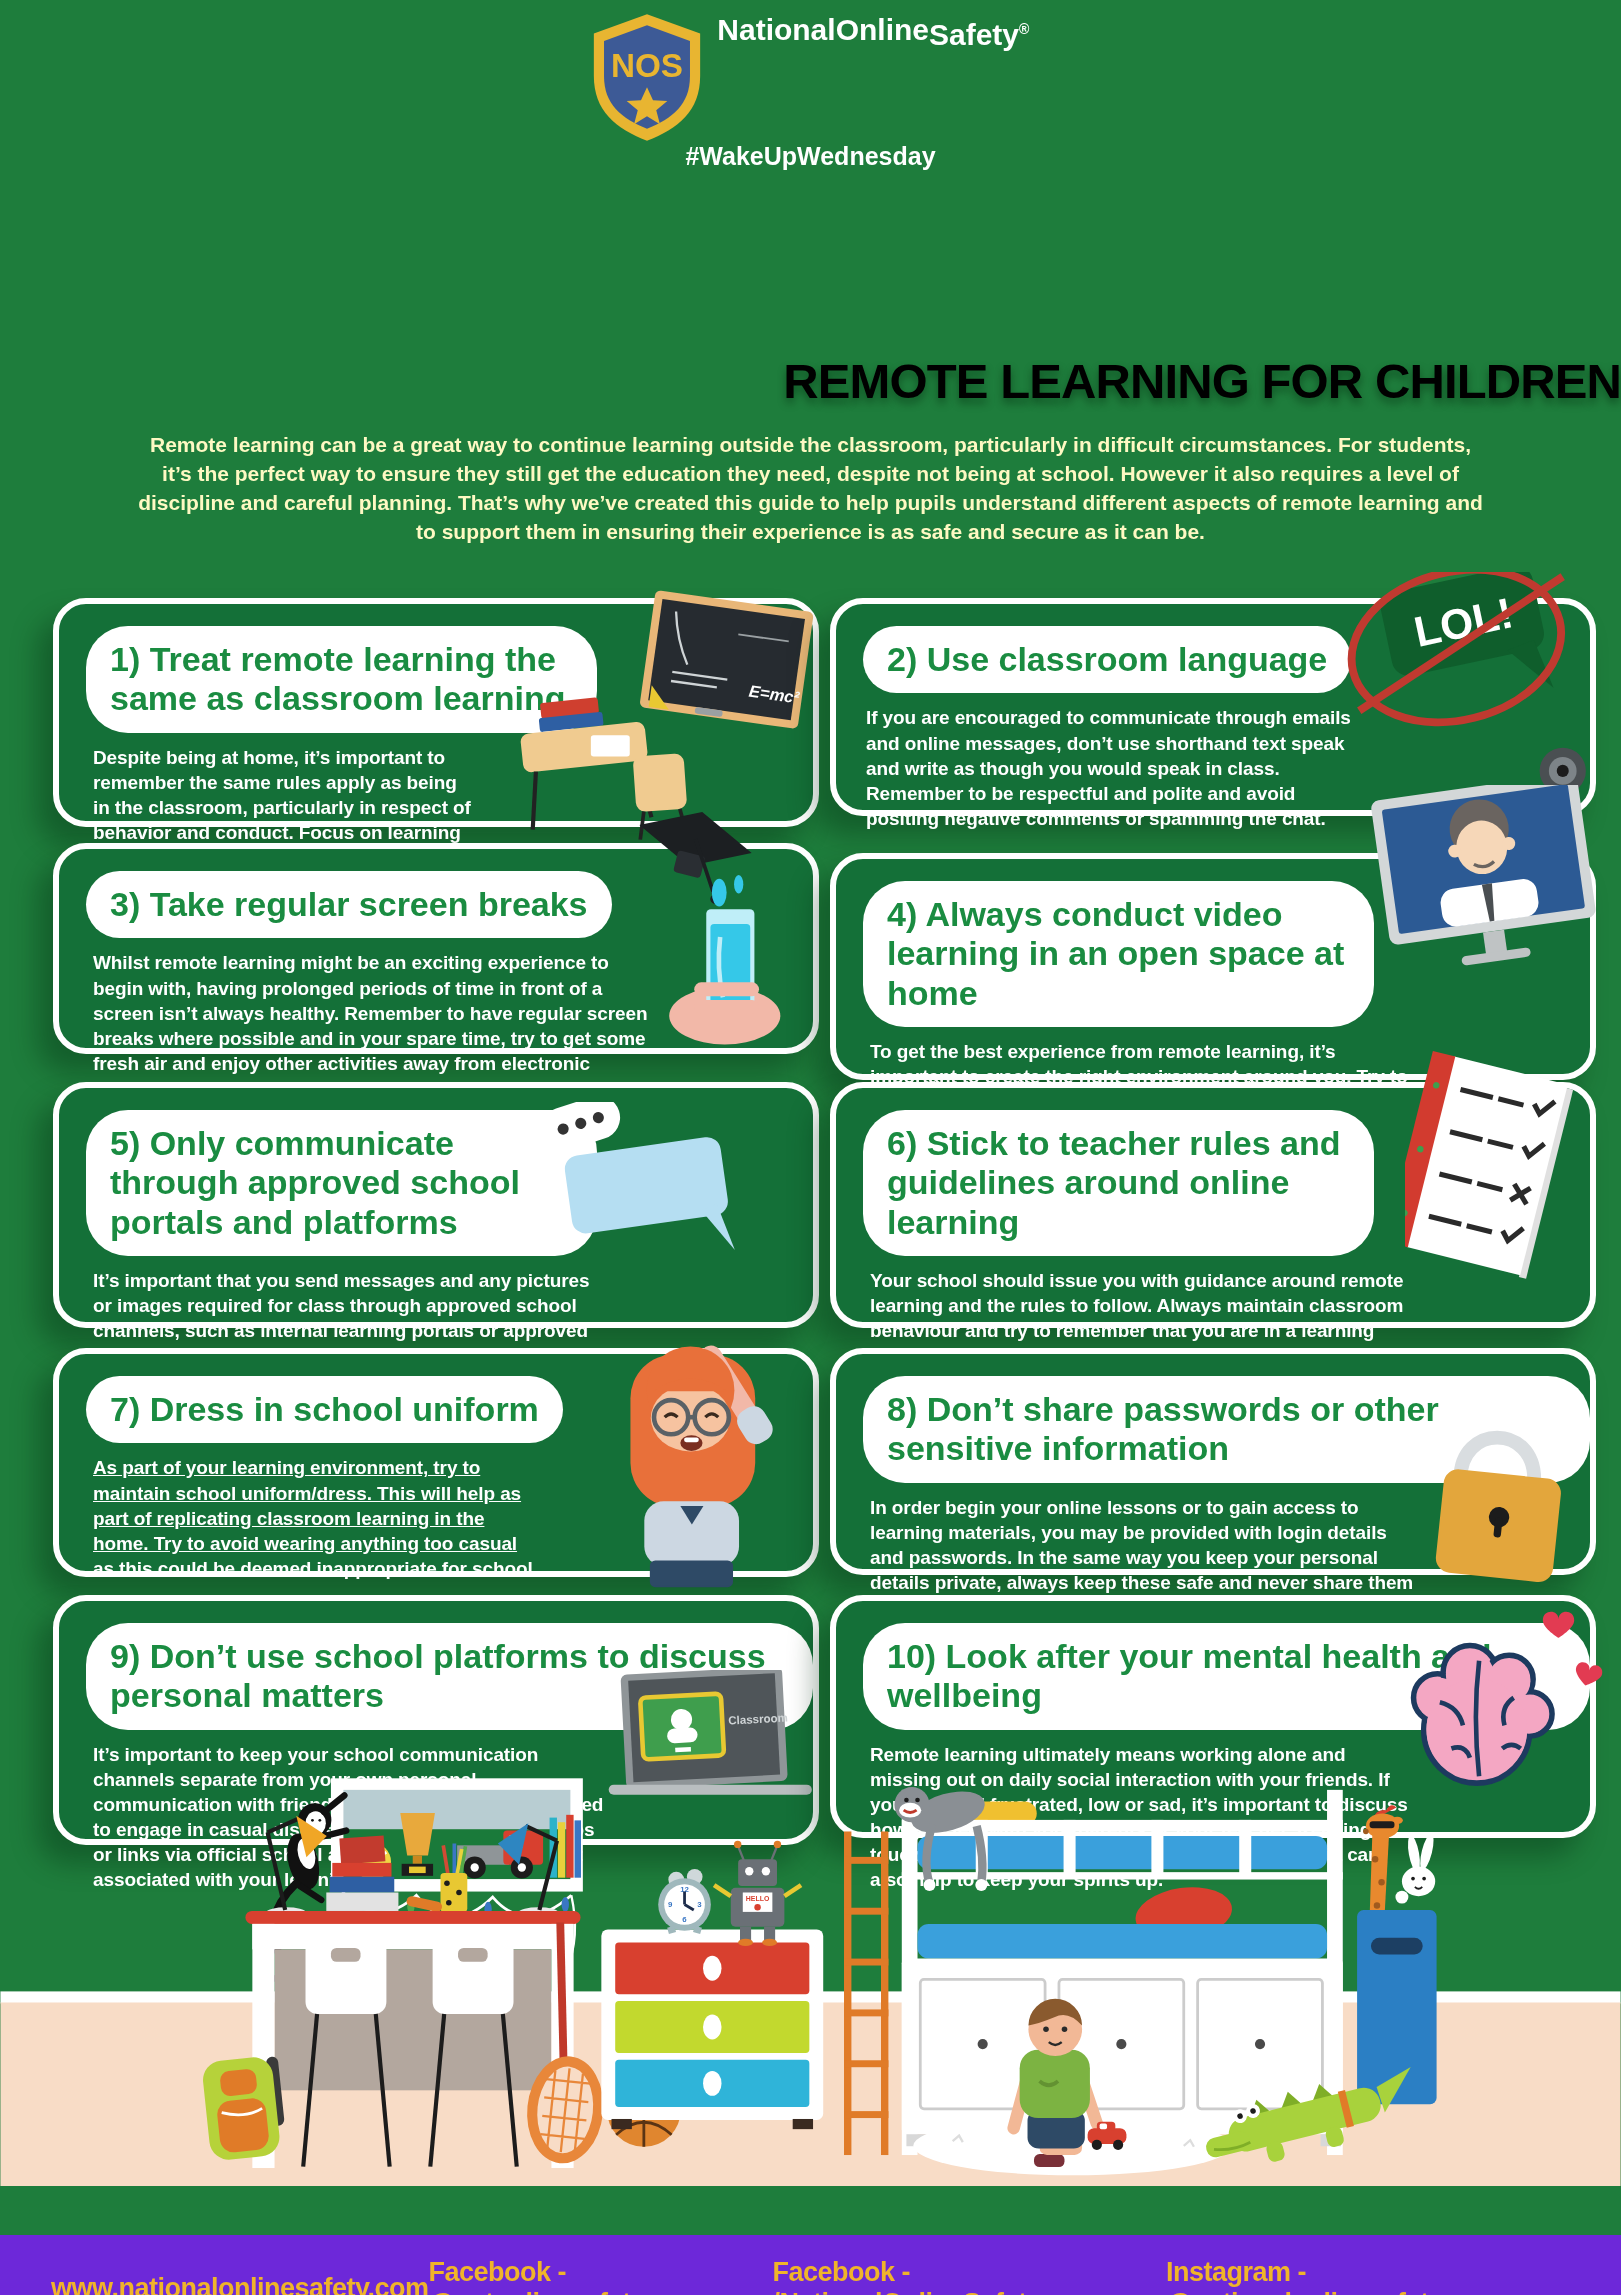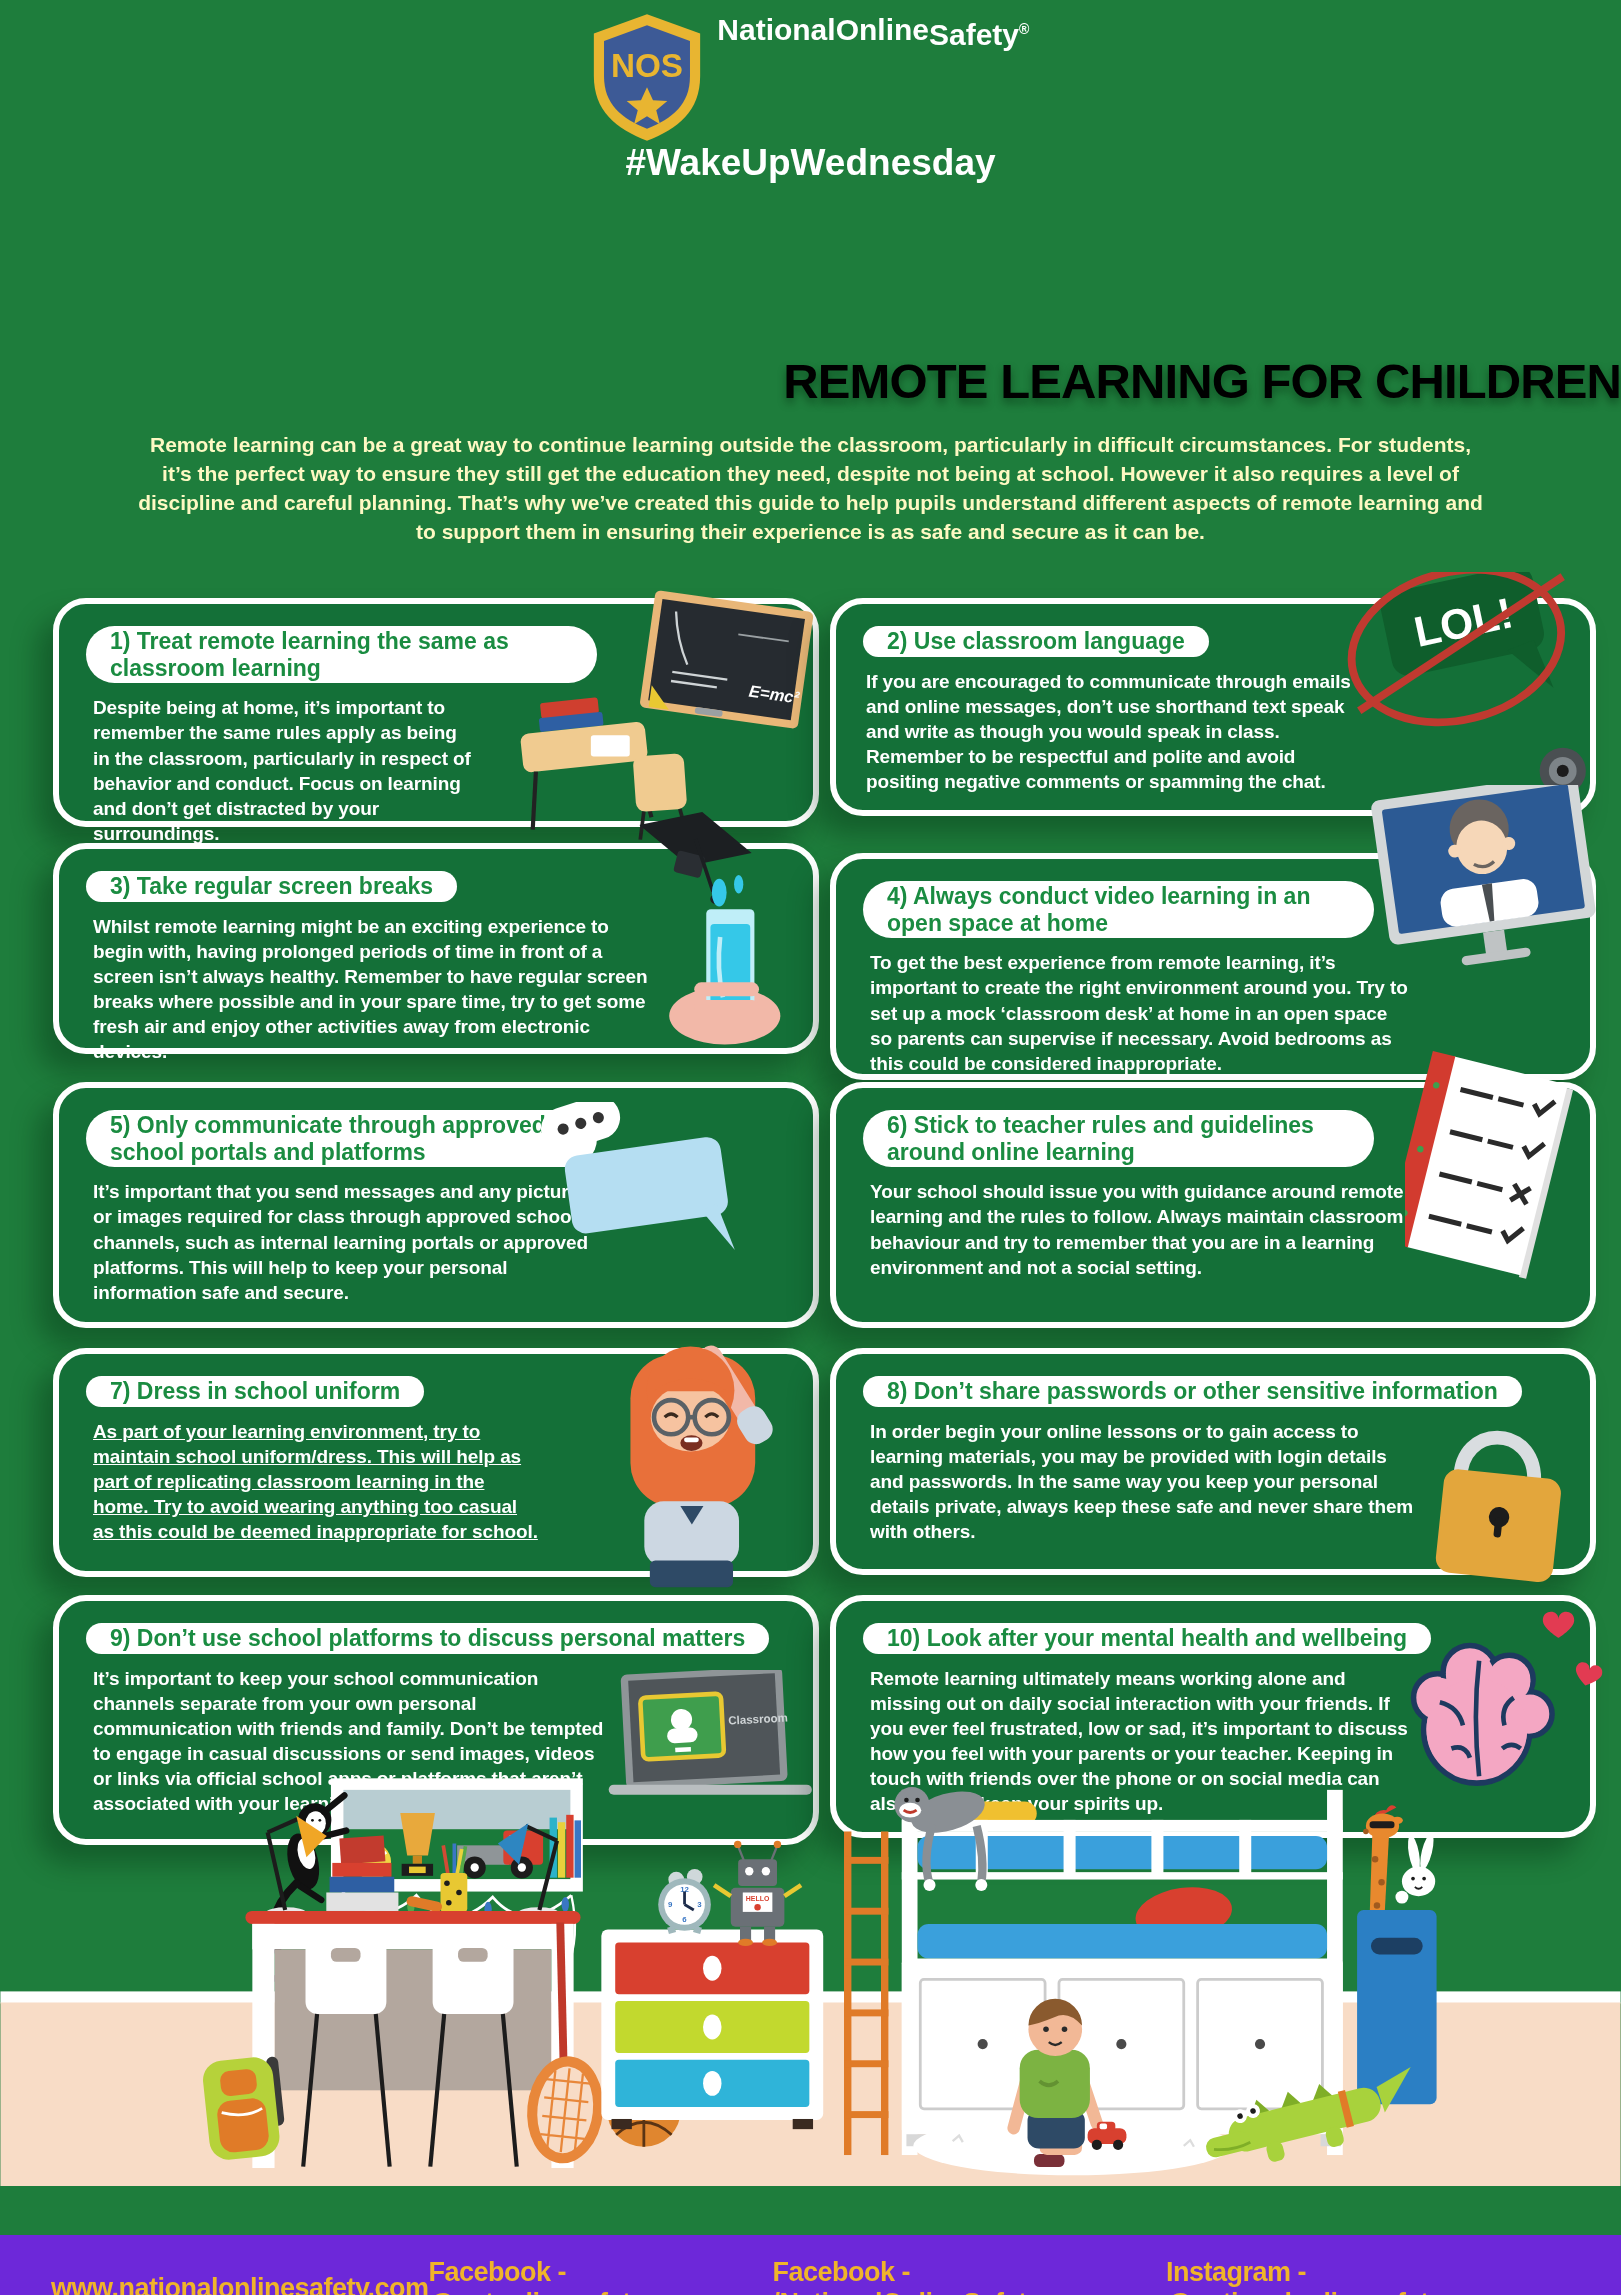--- a/index.html
+++ b/index.html
@@ -5,32 +5,32 @@
   html,body{margin:0;padding:0;background:#0f5e2c;}
   .poster{
     position:relative;width:1621px;height:2295px;overflow:hidden;
     background:#1e7d3c;
     font-family:"Liberation Sans", sans-serif;font-weight:700;color:#fff;
   }
   
   .logo-row{position:absolute;top:13px;left:0;width:100%;display:flex;justify-content:center;align-items:flex-start;gap:15.7px;}
   .brand{display:flex;flex-direction:row;font-size:30px;line-height:33px;color:#fff;letter-spacing:0;}
   .brand sup{font-size:14px;}
-  .hashtag{position:absolute;top:142px;width:100%;text-align:center;font-size:37px;color:#fff;}
+  .hashtag{position:absolute;top:142px;width:100%;text-align:center;font-size:25px;color:#fff;}
   .title-main{position:absolute;top:175px;width:100%;text-align:center;font-size:138px;line-height:1.05;letter-spacing:-3.7px;color:#fff;
     text-shadow:0 8.3px 14px rgba(0,35,12,.55);}
   .title-sub{position:absolute;top:353px;width:100%;text-align:right;font-size:49px;letter-spacing:-0.9px;color:#000000;
     text-shadow:0 4.6px 8.3px rgba(0,35,12,.45);}
   .intro{position:absolute;top:431px;left:50%;transform:translateX(-50%);width:1355px;text-align:center;
     font-size:21px;line-height:1.38;color:#fef9c3;}
   
   .tip{position:absolute;background:#147038;border:6px solid #fff;border-radius:33px;
     box-shadow:-15.7px 18.5px 25.4px rgba(0,40,15,.35);}
-  .pill{display:inline-block;background:#fff;border-radius:42px;padding:2px 24px;margin:22px 0 0 27px;
-    color:#1a8c41;font-size:23px;line-height:1.16;}
+  .pill{display:inline-block;background:#fff;border-radius:42px;padding:14px 24px;margin:22px 0 0 27px;
+    color:#1a8c41;font-size:34px;line-height:1.16;}
   .pill-wide{max-width:463px;}
   .tip-body{margin:12px 0 0 34px;font-size:19px;line-height:1.32;letter-spacing:-0.1px;color:#fff;}
   .tip-art{position:absolute;pointer-events:none;}
   
   .scene{position:absolute;top:1776px;left:0;}
   .footer{position:absolute;top:2187px;left:0;width:1621px;height:109px;background:#6d28d9;margin-top:48px;}
   .social-row{display:flex;justify-content:space-between;align-items:center;padding:22px 51px 0 51px;
     font-size:27px;letter-spacing:-0.5px;color:#f0b42a;}
   .disclaimer{margin-top:14px;text-align:center;font-size:17px;color:#fff;}
 </style>

